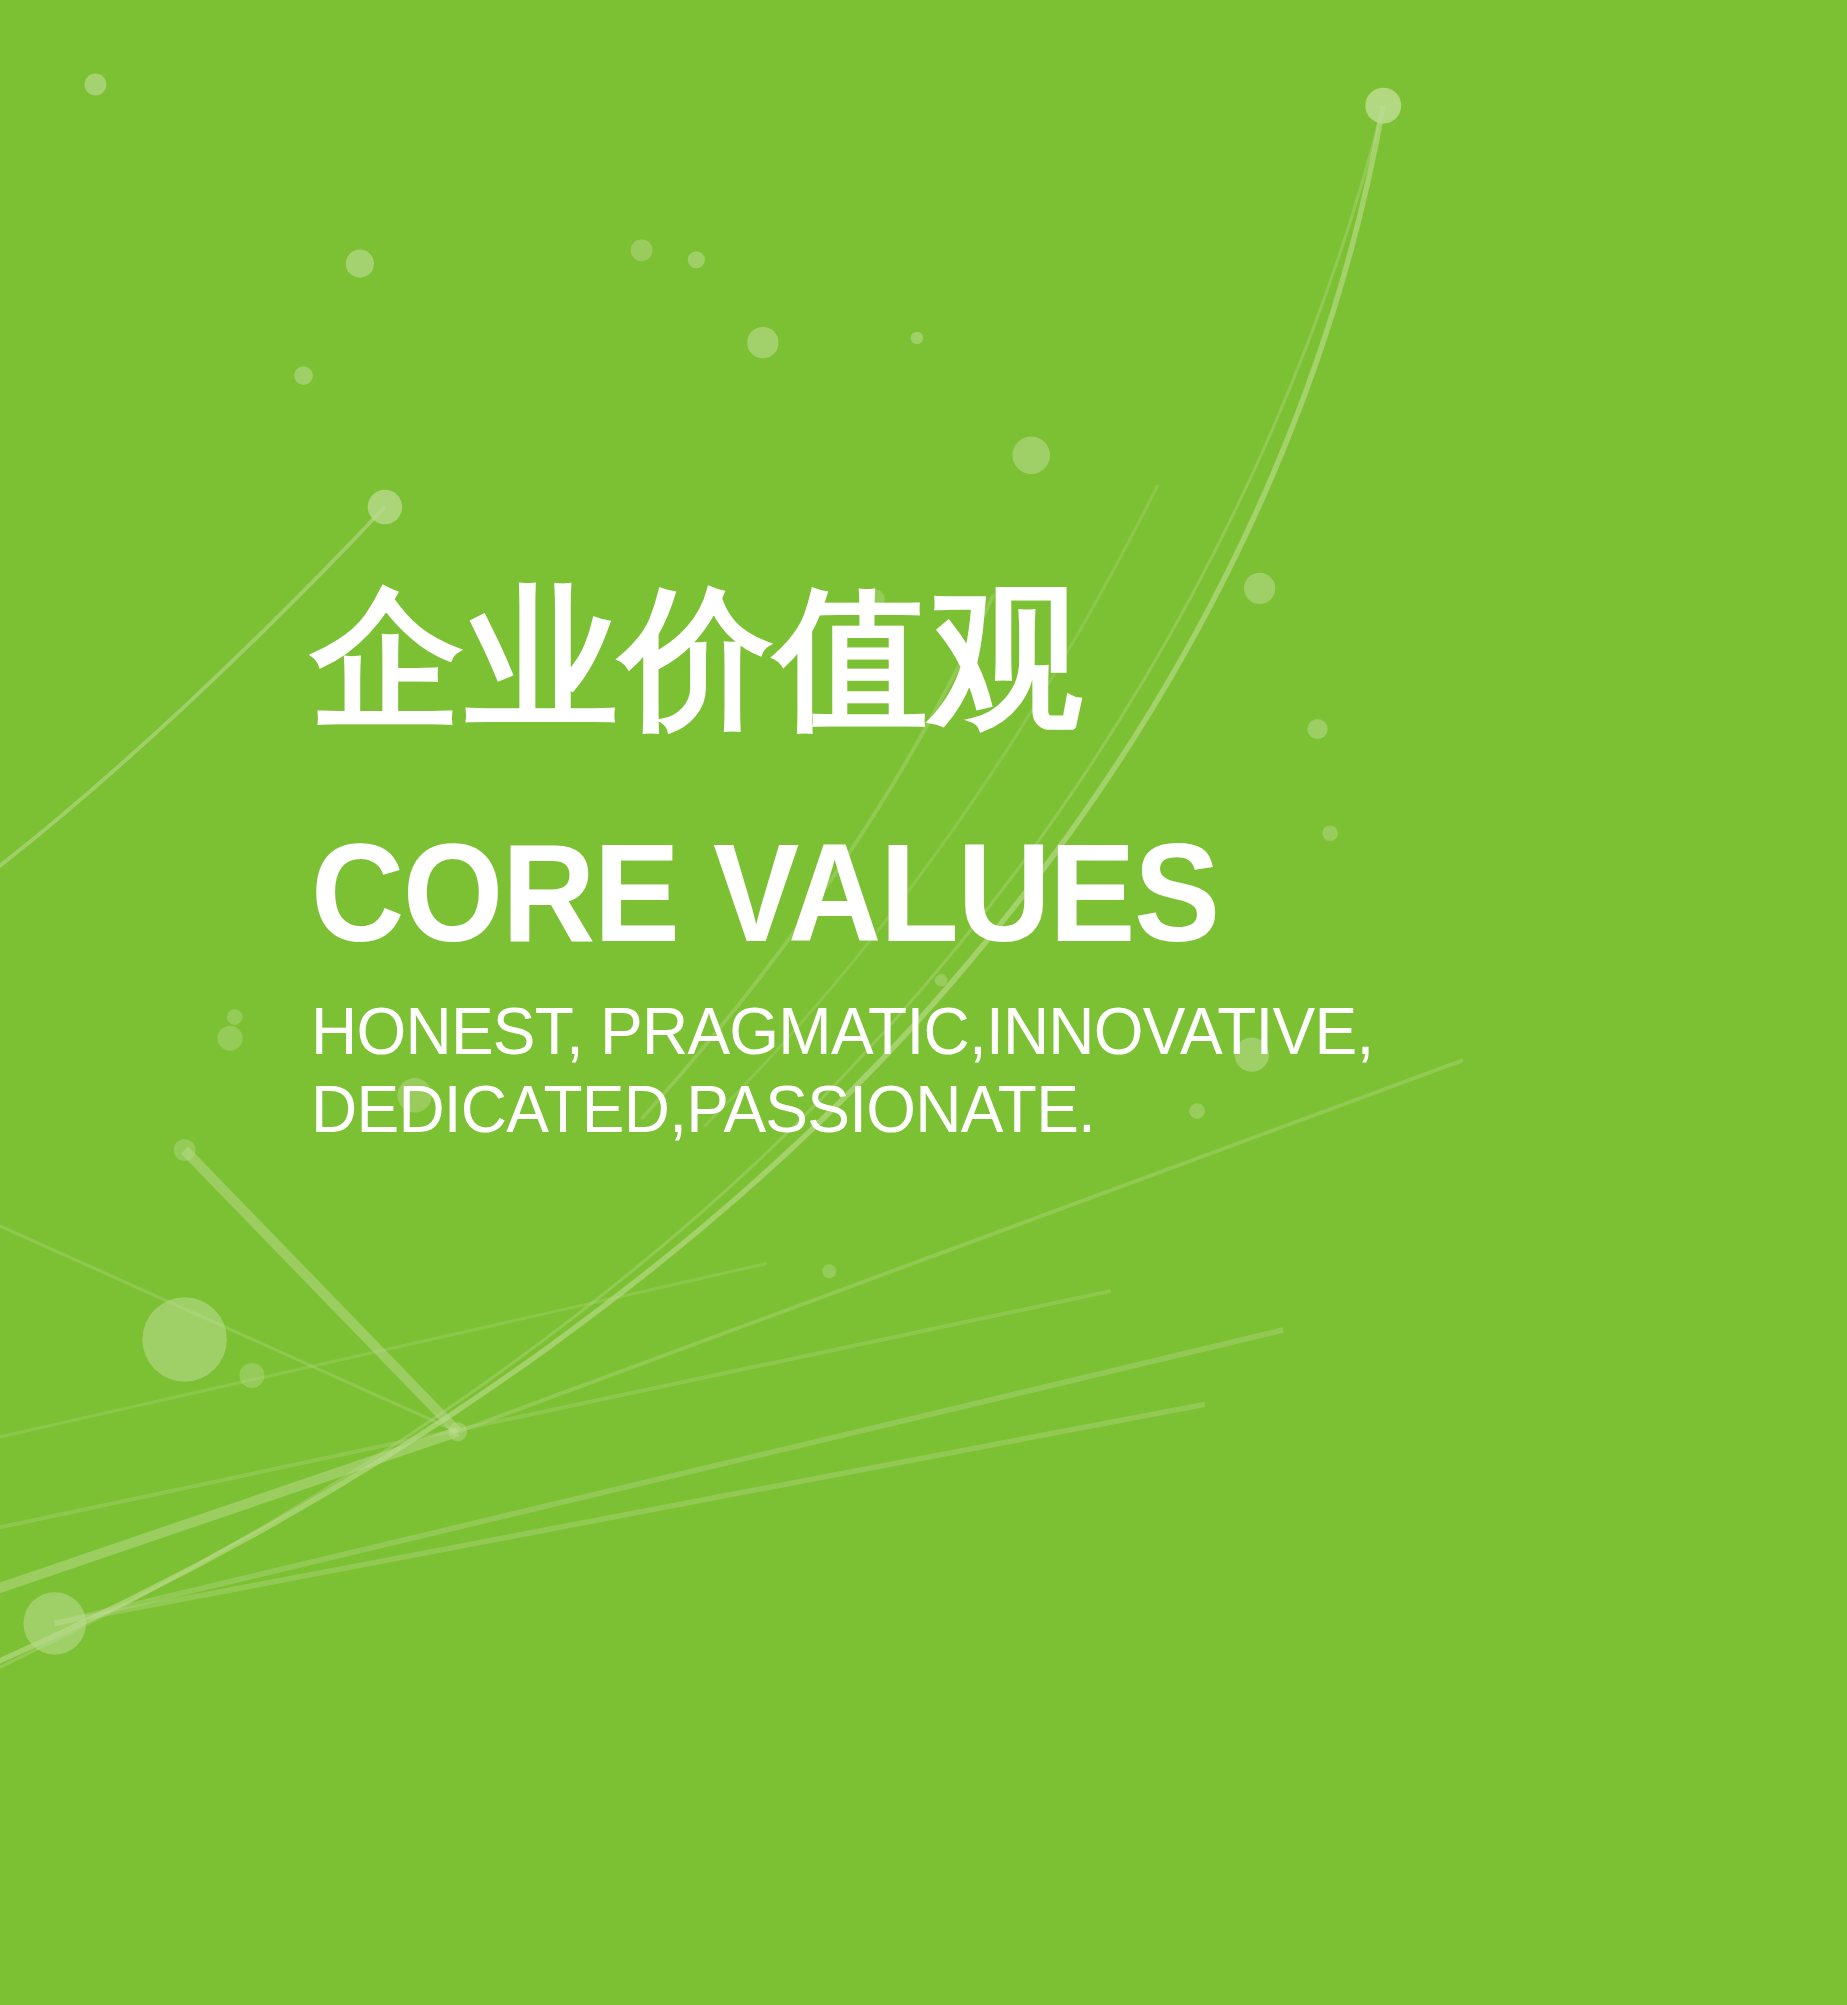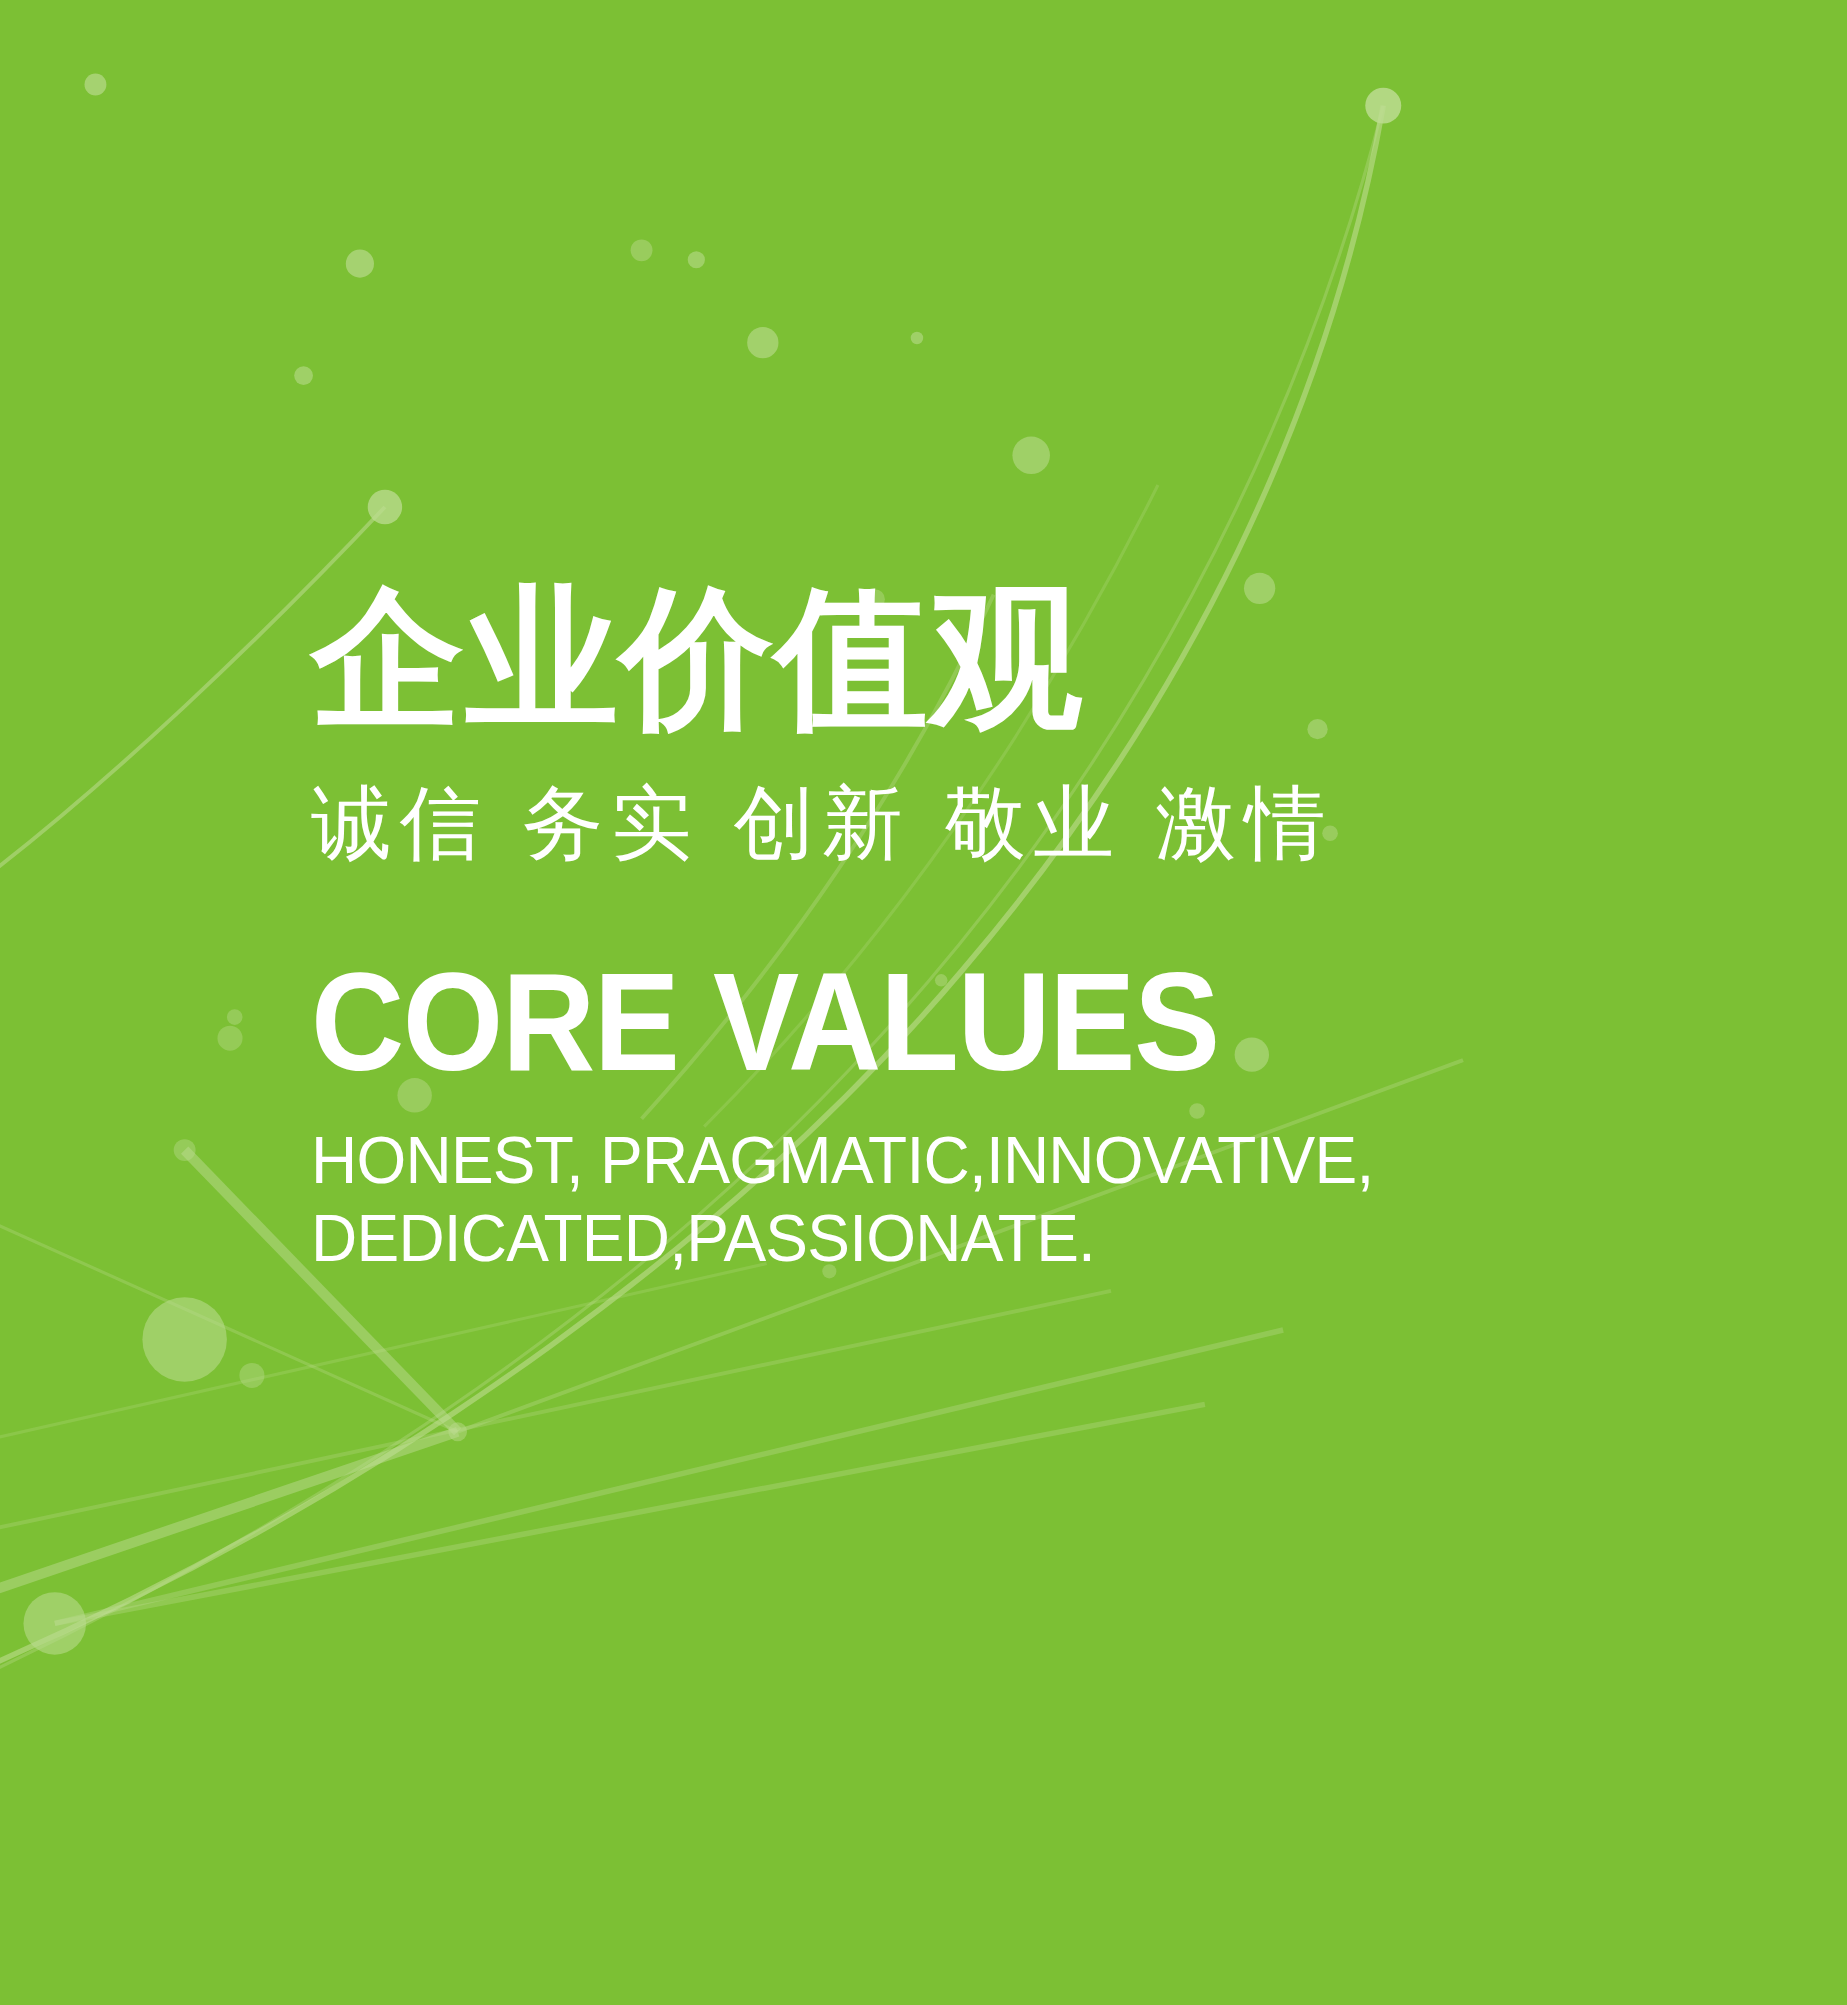--- a/index.html
+++ b/index.html
@@ -154,21 +154,20 @@
       <circle cx="388" cy="480" r="12" opacity="0.55"></circle>
       <circle cx="300" cy="1300" r="10" opacity="0.40"></circle>
       <circle cx="294" cy="1327" r="16" opacity="0.38"></circle>
     </g>
   </svg>
 
   <div id="content">
 
     <h1 id="cn-title">企业价值观</h1>
 
-    <p id="cn-subtitle">诚信  务实  创新  敬业  激情</p>
 
     <h2 id="en-title">CORE VALUES</h2>
 
     <p id="en-subtitle">
       <span class="en-line">HONEST, PRAGMATIC,INNOVATIVE,</span>
       <span class="en-line">DEDICATED,PASSIONATE.</span>
     </p>
 
   </div>
 </div>

